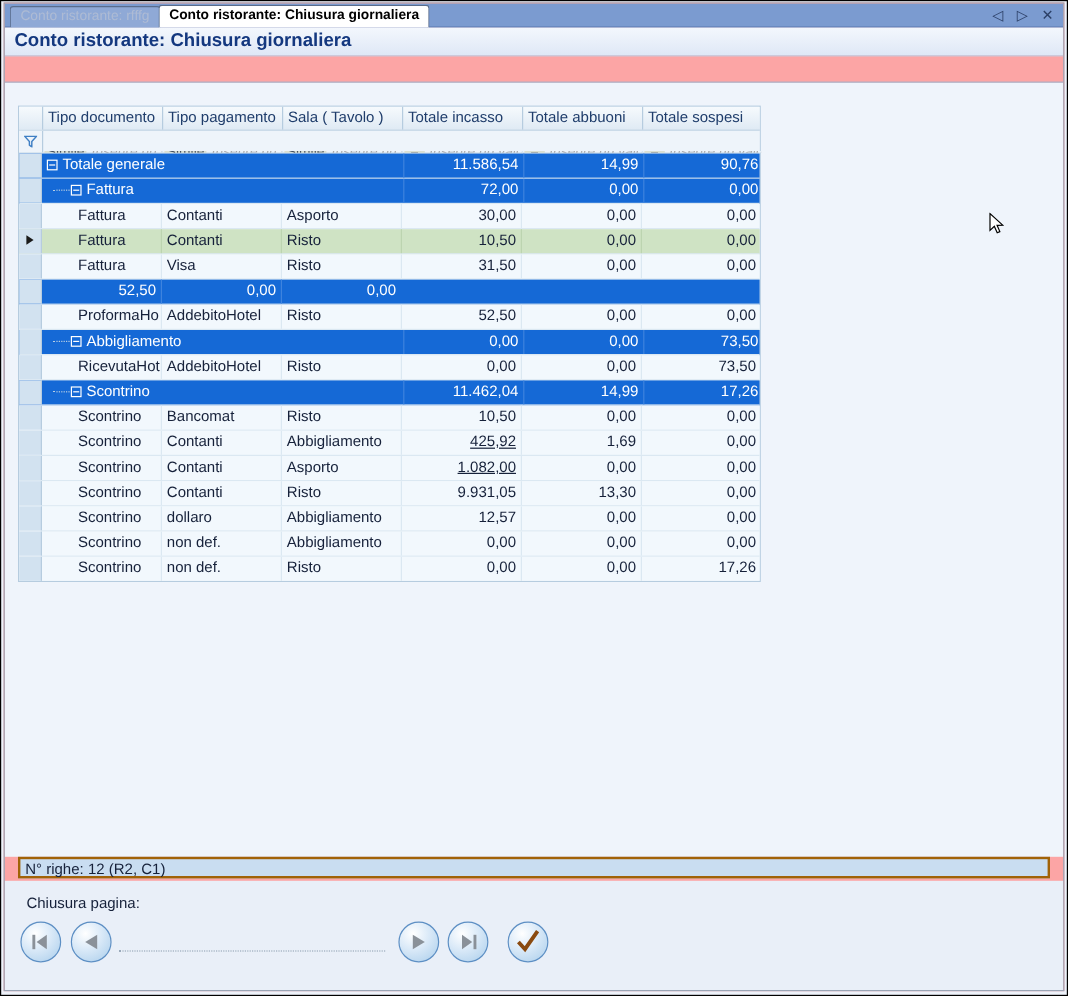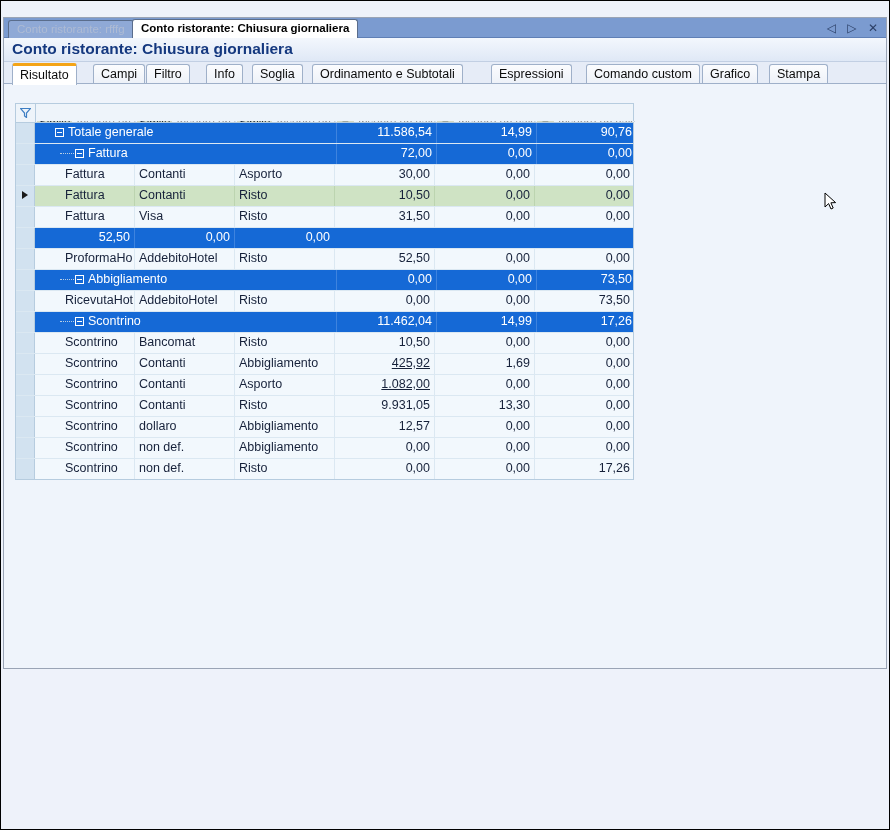--- a/index.html
+++ b/index.html
@@ -18,25 +18,25 @@
     position: absolute;
     left: 0; top: 0;
     width: 890px; height: 830px;
     box-sizing: border-box;
     border: 1px solid #000000;
     background: #eef2fa;
     overflow: hidden;
   }
   #window-inner {
     position: absolute;
-    left: 2px; top: 16px;
-    width: 884px; height: 652px;
+    left: 2px; top: 1px;
+    width: 884px; height: 824px;
     box-sizing: border-box;
     border: 1px solid #9aa4b5;
-    background: #c4b5fd;
+    background: #fca5a5;
     overflow: hidden;
   }
 
   
   #mdi-tabstrip {
     position: absolute;
     left: 0; top: 0;
     width: 882px; height: 20px;
     background: #7b9bd0;
     box-sizing: border-box;
@@ -257,21 +257,21 @@
   }
   .cell:last-child { border-right: none; }
   .cell.num { text-align: right; padding-right: 4px; }
   .cell.txt { padding-left: 4px; }
 
   
   .grow.group { background: #1569d6; }
   .grow.group .cell { color: #ffffff; border-right-color: #3e83de; }
   .grow.group .cell-indicator { background: #d2e2f0; }
   .grow.group .merged {
-    padding-left: 16px;
+    padding-left: 0;
   }
   
   .grow.detail { background: #f2f8fd; }
   .grow.selected { background: #cfe3c4; }
   .grow.selected .cell { border-right-color: #bcd4b0; }
 
   
   .expbox {
     display: inline-block;
     width: 9px; height: 9px;
@@ -380,37 +380,34 @@
         <span class="mdi-btn">◁</span>
         <span class="mdi-btn">▷</span>
         <span class="mdi-btn">✕</span>
       </div>
     </div>
 
     <div id="page-title">
       <div id="page-title-text">Conto ristorante: Chiusura giornaliera</div>
     </div>
 
-    <div id="main-tabbar">
-        <div class="main-tab active" style="left: 8px;">Risultato</div>
-        <div class="main-tab" style="left: 89px;">Campi</div>
-        <div class="main-tab" style="left: 142px;">Filtro</div>
-        <div class="main-tab" style="left: 202px;">Info</div>
-        <div class="main-tab" style="left: 248px;">Soglia</div>
-        <div class="main-tab" style="left: 308px;">Ordinamento e Subtotali</div>
-        <div class="main-tab" style="left: 487px;">Espressioni</div>
-        <div class="main-tab" style="left: 582px;">Comando custom</div>
-        <div class="main-tab" style="left: 698px;">Grafico</div>
-        <div class="main-tab" style="left: 765px;">Stampa</div>
-      </div>
     <div id="tabbar-underline"></div>
 
     <div id="content-area">
 
       <div id="grid">
+        <div id="grid-header">
+          <div class="hdr-indicator"></div>
+        <div class="hdr-cell" style="width: 100px; min-width: 100px;">Tipo documento</div>
+            <div class="hdr-cell" style="width: 100px; min-width: 100px;">Tipo pagamento</div>
+            <div class="hdr-cell" style="width: 100px; min-width: 100px;">Sala ( Tavolo )</div>
+            <div class="hdr-cell" style="width: 100px; min-width: 100px;">Totale incasso</div>
+            <div class="hdr-cell" style="width: 100px; min-width: 100px;">Totale abbuoni</div>
+            <div class="hdr-cell" style="width: 99px; min-width: 99px;">Totale sospesi</div>
+          </div>
         <div id="grid-filterrow">
           <div class="filt-indicator">
             <svg class="funnel" viewBox="0 0 11 10">
               <polygon points="0.5,0.5 10.5,0.5 6.5,5 6.5,9.5 4.5,8 4.5,5" fill="none" stroke="#3f7fc4" stroke-width="1.2"></polygon>
             </svg>
           </div>
         <div class="filt-cell" style="width: 100px; min-width: 100px;">
               <span class="filt-op">Simile</span>
               <span class="filt-ph">Inserire un v</span>
             </div>

